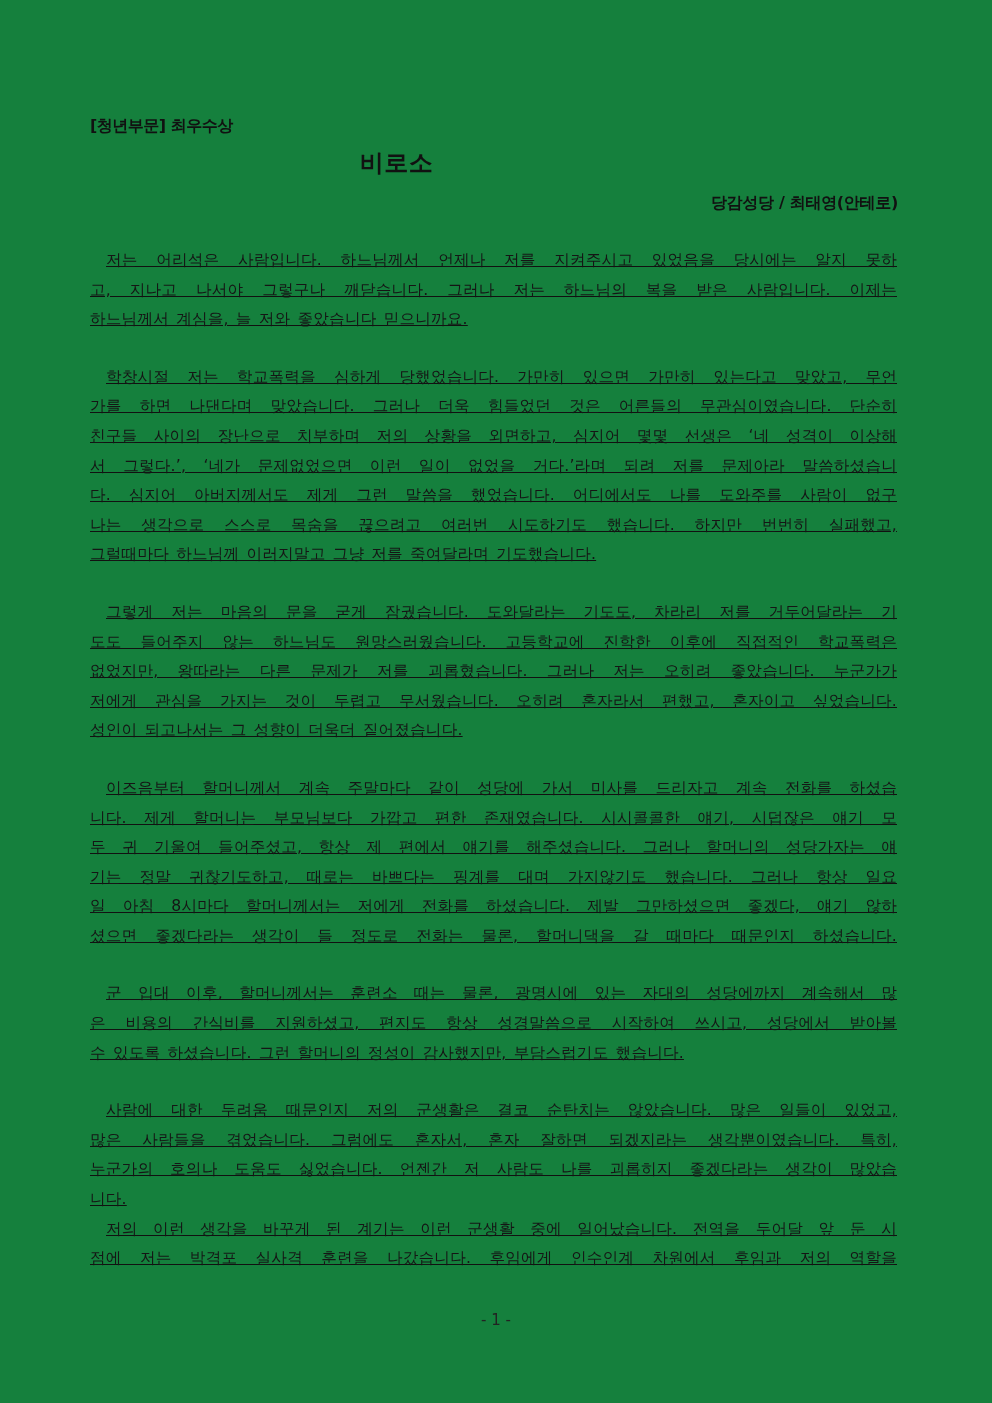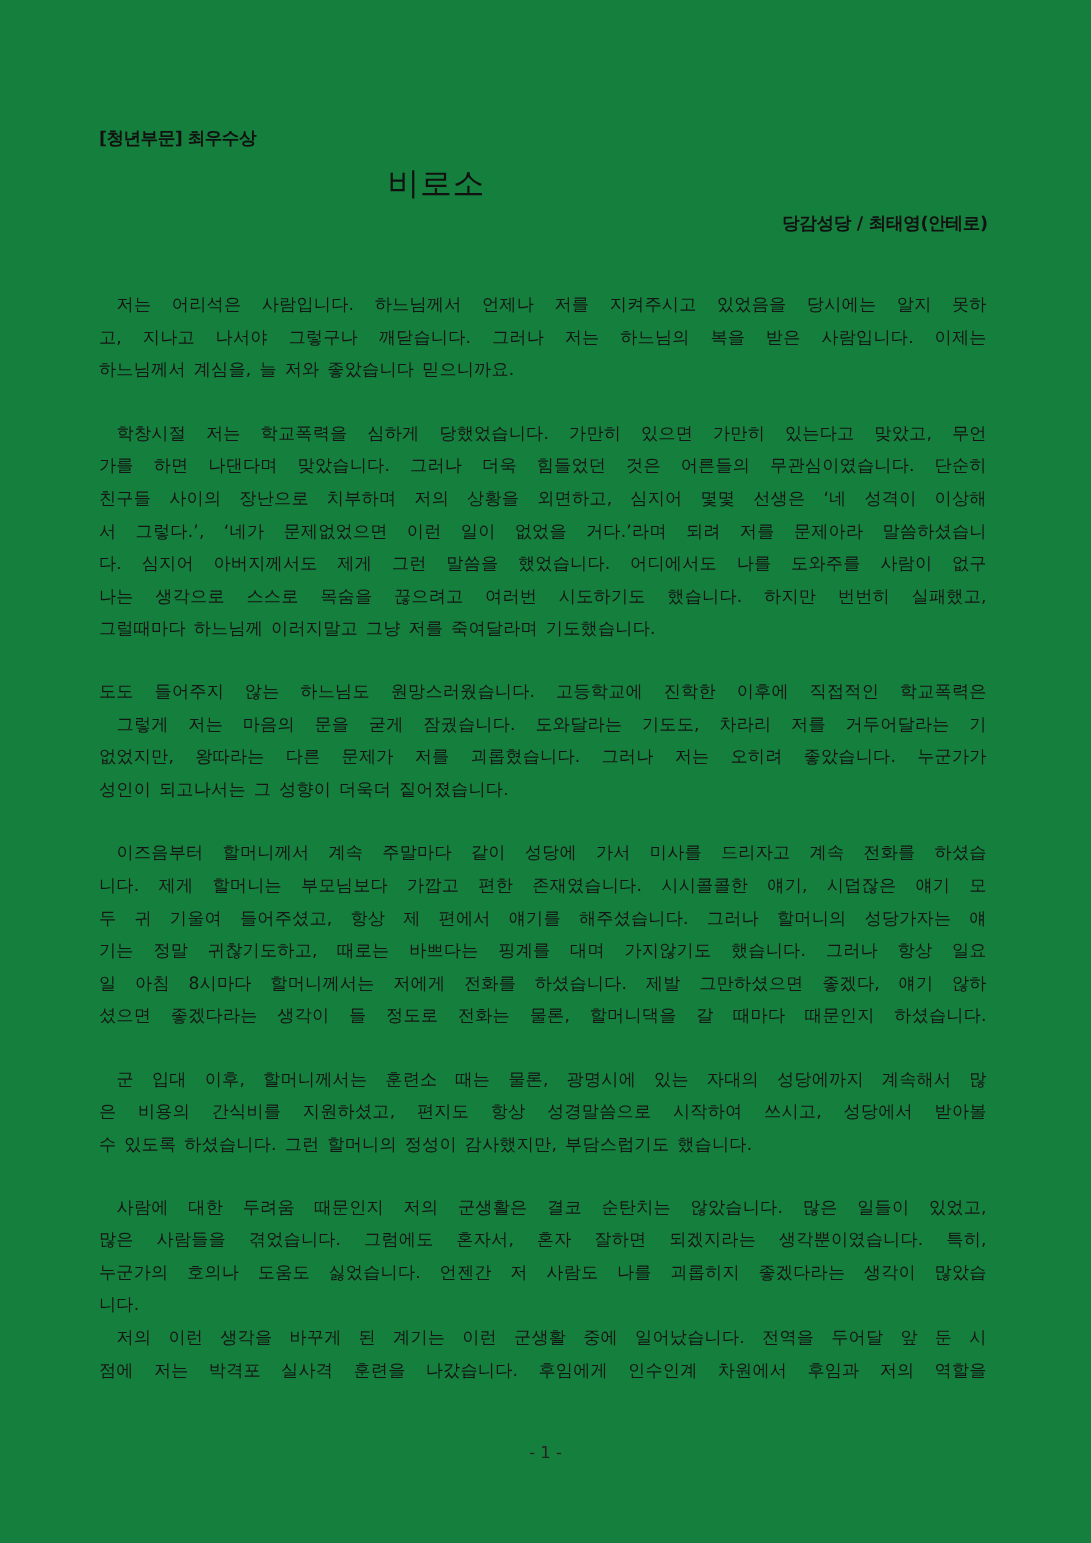--- a/index.html
+++ b/index.html
@@ -5,29 +5,29 @@
     html, body { margin: 0; padding: 0; background: #ffffff; }
     body { width: 992px; height: 1403px; position: relative; overflow: hidden; color: #111; }
     .page { position: absolute; left: 0; top: 0; width: 992px; height: 1403px; background: #15803d; }
     .category {
       position: absolute; left: 90px; top: 116px;
       font-family: "DejaVu Sans", sans-serif; font-weight: bold; font-size: 16px;
       letter-spacing: -0.5px; color: #111;
     }
     .title {
       position: absolute; left: 0; width: 793px; top: 147px; text-align: center;
-      font-family: "DejaVu Sans", sans-serif; font-weight: normal; font-size: 29px;
+      font-family: "DejaVu Sans", sans-serif; font-weight: bold; font-size: 24px;
       letter-spacing: 0.5px; color: #111;
     }
     .author {
       position: absolute; right: 94px; top: 193px;
       font-family: "DejaVu Sans", sans-serif; font-weight: bold; font-size: 16px;
       letter-spacing: -0.3px; color: #111;
     }
-    .body { position: absolute; left: 90px; top: 263px; width: 807px; }
+    .body { position: absolute; left: 90px; top: 246px; width: 807px; text-decoration: underline; }
     .para { margin: 0; }
     .para.gap { margin-top: 28px; }
     .line {
       display: block; height: 29.6px; line-height: 29.6px;
       font-family: "DejaVu Sans", sans-serif; font-size: 15.6px; color: #151515;
       text-align: justify; text-align-last: justify; white-space: nowrap;
       letter-spacing: 0.2px; word-spacing: 2px; overflow: visible;
     }
     .line.last { text-align-last: left; }
     .line.indent { padding-left: 16px; }
@@ -56,23 +56,24 @@
       <span class="line indent">학창시절 저는 학교폭력을 심하게 당했었습니다. 가만히 있으면 가만히 있는다고 맞았고, 무언</span>
       <span class="line">가를 하면 나댄다며 맞았습니다. 그러나 더욱 힘들었던 것은 어른들의 무관심이였습니다. 단순히</span>
       <span class="line">친구들 사이의 장난으로 치부하며 저의 상황을 외면하고, 심지어 몇몇 선생은 ‘네 성격이 이상해</span>
       <span class="line">서 그렇다.’, ‘네가 문제없었으면 이런 일이 없었을 거다.’라며 되려 저를 문제아라 말씀하셨습니</span>
       <span class="line">다. 심지어 아버지께서도 제게 그런 말씀을 했었습니다. 어디에서도 나를 도와주를 사람이 없구</span>
       <span class="line">나는 생각으로 스스로 목숨을 끊으려고 여러번 시도하기도 했습니다. 하지만 번번히 실패했고,</span>
       <span class="line last">그럴때마다 하느님께 이러지말고 그냥 저를 죽여달라며 기도했습니다.</span>
     </div>
 
     <div class="para gap">
+      <span class="line indent">그렇게 저는 마음의 문을 굳게 잠궜습니다. 도와달라는 기도도, 차라리 저를 거두어달라는 기</span>
       <span class="line">도도 들어주지 않는 하느님도 원망스러웠습니다. 고등학교에 진학한 이후에 직접적인 학교폭력은</span>
-      <span class="line indent">그렇게 저는 마음의 문을 굳게 잠궜습니다. 도와달라는 기도도, 차라리 저를 거두어달라는 기</span>
       <span class="line">없었지만, 왕따라는 다른 문제가 저를 괴롭혔습니다. 그러나 저는 오히려 좋았습니다. 누군가가</span>
+      <span class="line">저에게 관심을 가지는 것이 두렵고 무서웠습니다. 오히려 혼자라서 편했고, 혼자이고 싶었습니다.</span>
       <span class="line last">성인이 되고나서는 그 성향이 더욱더 짙어졌습니다.</span>
     </div>
 
     <div class="para gap">
       <span class="line indent">이즈음부터 할머니께서 계속 주말마다 같이 성당에 가서 미사를 드리자고 계속 전화를 하셨습</span>
       <span class="line">니다. 제게 할머니는 부모님보다 가깝고 편한 존재였습니다. 시시콜콜한 얘기, 시덥잖은 얘기 모</span>
       <span class="line">두 귀 기울여 들어주셨고, 항상 제 편에서 얘기를 해주셨습니다. 그러나 할머니의 성당가자는 얘</span>
       <span class="line">기는 정말 귀찮기도하고, 때로는 바쁘다는 핑계를 대며 가지않기도 했습니다. 그러나 항상 일요</span>
       <span class="line">일 아침 8시마다 할머니께서는 저에게 전화를 하셨습니다. 제발 그만하셨으면 좋겠다, 얘기 않하</span>
       <span class="line">셨으면 좋겠다라는 생각이 들 정도로 전화는 물론, 할머니댁을 갈 때마다 때문인지 하셨습니다.</span>

